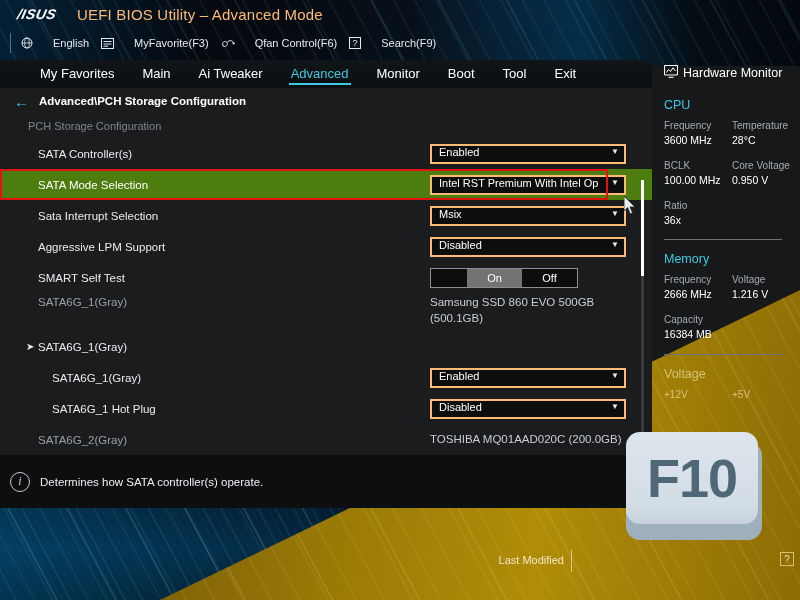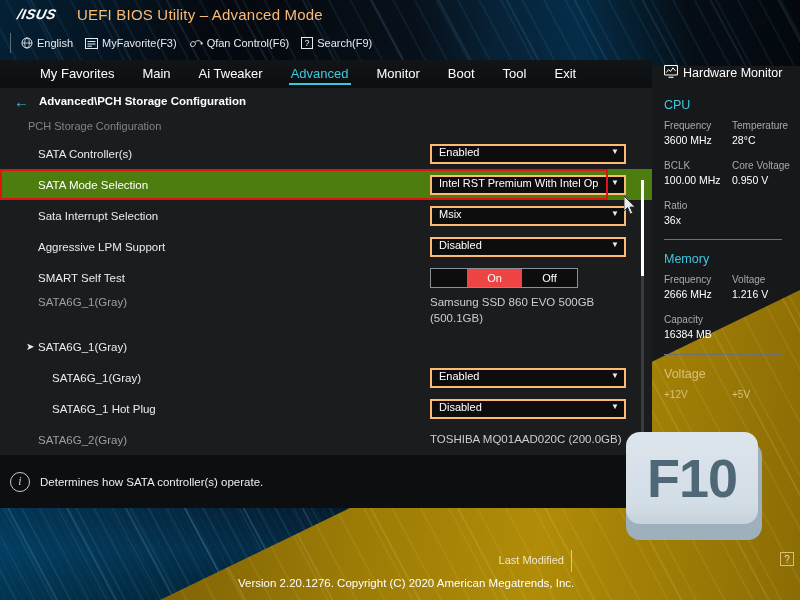--- a/index.html
+++ b/index.html
@@ -86,21 +86,21 @@
   .datetime {
     display: flex; align-items: baseline; margin-left: 10px;
   }
   .dt-block { display: flex; flex-direction: column; line-height: 1.05; }
   .dt-date { color: #ffffff; font-size: 9px; }
   .dt-day  { color: #d4d8dc; font-size: 9px; }
   .dt-time { color: #ffffff; font-size: 22px; font-weight: 300; margin-left: 6px; letter-spacing: -.5px; }
   .gear { color:#ffffff; font-size: 11px; margin-left: 1px; position: relative; top:-6px; }
   .hdr-sep { width:1px; height:20px; background:#5a6a78; margin: 0 10px; }
 
-  .hdr-item { display:flex; align-items:center; gap:4px; color:#e6eaee; font-size:11px; margin-right: 12px; }
+  .hdr-item { display:flex; align-items:center; gap:20px; color:#e6eaee; font-size:11px; margin-right: 12px; }
   .hdr-item svg { display:block; }
 
   
   .nav {
     position: absolute; left: 0; top: 60px; width: 652px; height: 28px;
     display: flex; align-items: center; gap: 4px;
     background: linear-gradient(180deg,#121518 0%, #0c0f12 100%);
     padding-left: 28px;
   }
   .nav-tab {
@@ -162,21 +162,21 @@
   .select .sel-text { overflow: hidden; text-overflow: clip; white-space: nowrap; }
 
   .toggle {
     width: 148px; height: 20px; display: flex;
     border: 1px solid #8a9096; background: #0d0d0e;
   }
   .toggle > div {
     flex: 1; display: flex; align-items: center; justify-content: center;
     color: #ffffff; font-size: 11px;
   }
-  .toggle .on-seg.sel { background: #ef4444; margin-left: 36px; }
+  .toggle .on-seg.sel { background: #737373; margin-left: 36px; }
 
   .info-val { color:#c9ced3; font-size: 11.5px; line-height: 1.35; }
 
   
   .row.highlight { background: #4d7c0f; }
   .row.highlight .row-label { color:#ffffff; }
   .hl-border {
     position: absolute; left: 28px; width: 608px; height: 30px;
     border: 2px solid #e21212; pointer-events: none;
   }
@@ -531,16 +531,15 @@
 
   <div class="f10">
     <div class="f10-base"></div>
     <div class="f10-cap">
       <span class="f10-label">F10</span>
     </div>
   </div>
 
   <div class="last-mod">Last Modified</div>
   <div class="last-mod-sep"></div>
-  <div class="version">Version 2.20.1276. Copyright (C) 2020 American Megatrends, Inc.</div>
   <div class="help-q">?</div>
 
 </div>
 
 </body></html>

